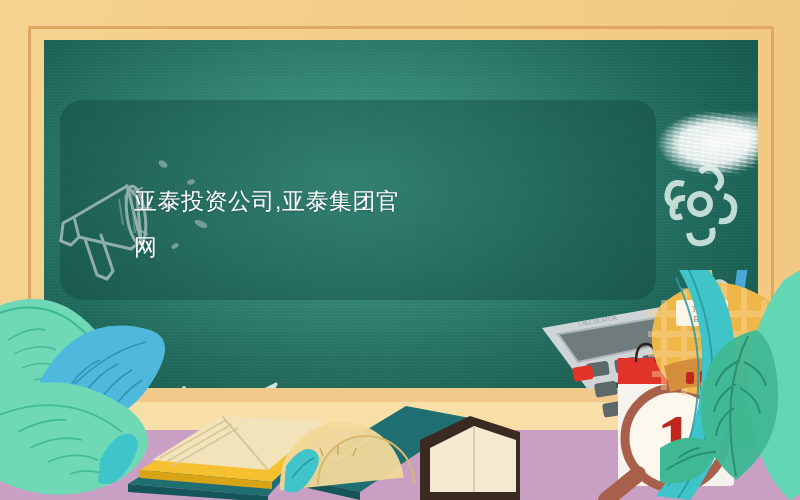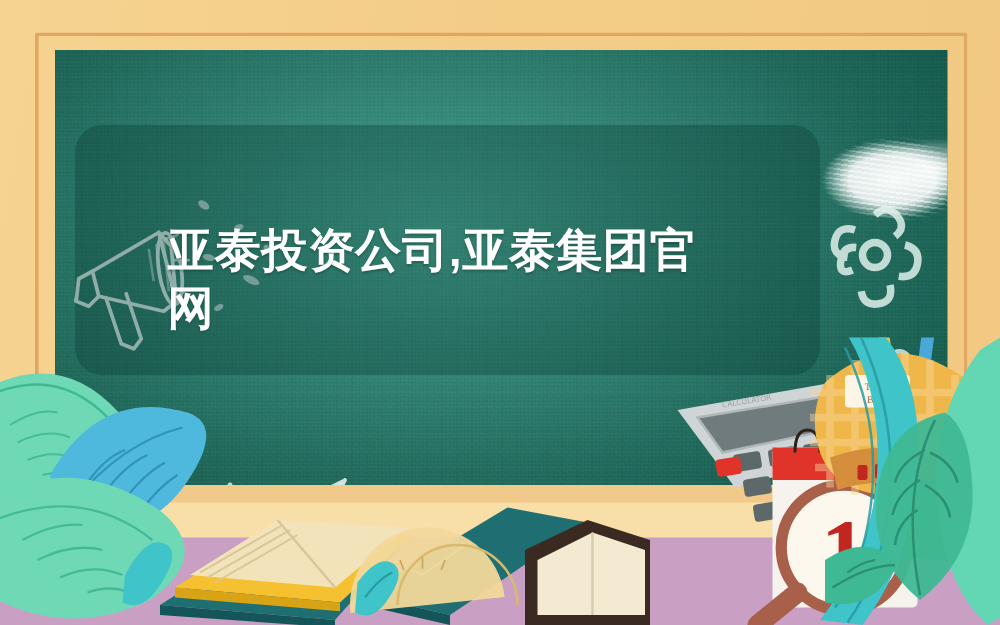--- a/index.html
+++ b/index.html
@@ -58,23 +58,23 @@
     border-radius:22px 22px 22px 22px;
     z-index:6;
   }
 
   
   .title-text{
     position:absolute;
     left:134px; top:178px; width:500px;
     z-index:9;
     color:#ffffff;
-    font-size:37px;
+    font-size:23px;
     line-height:46px;
-    font-weight:700;
+    font-weight:400;
     letter-spacing:.5px;
     text-shadow:0 1px 2px rgba(0,0,0,.22);
     word-break:break-all;
   }
 
   
   .chalk-layer{position:absolute;inset:0;z-index:5;pointer-events:none;}
   .chalk-layer svg{position:absolute;}
 
   

